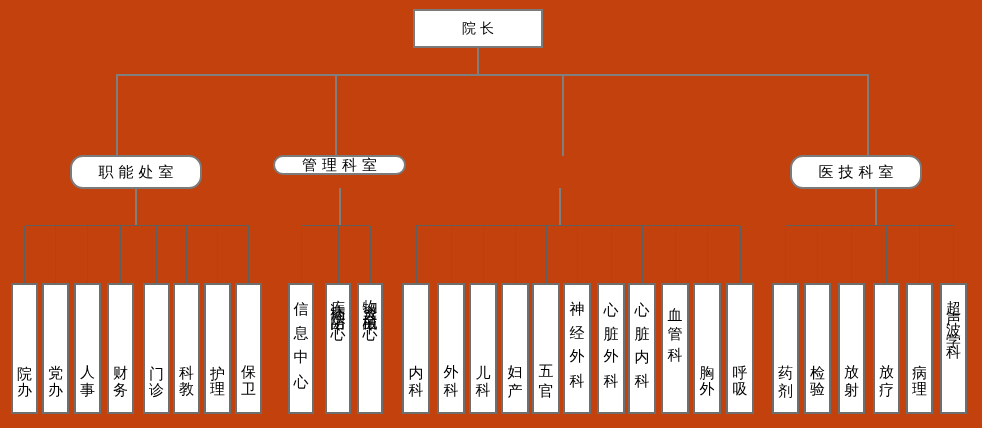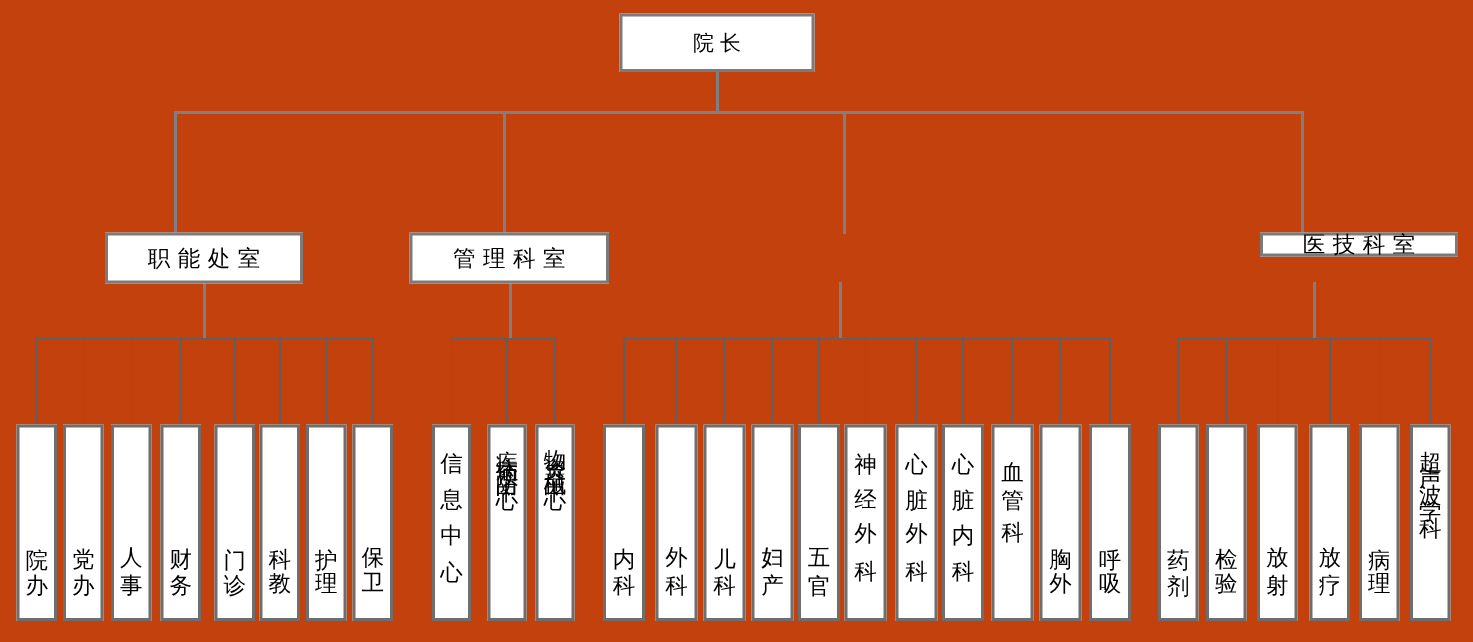--- a/index.html
+++ b/index.html
@@ -20,21 +20,21 @@
   .box {
     position: absolute;
     box-sizing: border-box;
     background: #ffffff;
     border: 2px solid #7b7b7b;
     display: flex;
     align-items: center;
     justify-content: center;
   }
   .box.root { font-size: 14px; }
-  .box.group { font-size: 15px; }
+  .box.group { font-size: 15px; border-radius: 13px; }
   .box span { letter-spacing: 5px; margin-left: 5px; white-space: nowrap; }
   .box.root span { letter-spacing: 4px; margin-left: 4px; }
   .leaf {
     position: absolute;
     box-sizing: border-box;
     top: 283px;
     height: 131px;
     background: #ffffff;
     border: 2px solid #6e6e6e;
     display: flex;
@@ -69,24 +69,24 @@
              M785.5 225.5H953.5 M785.5 225.5V283 M817.5 225.5V283 M851.5 225.5V283 M886.5 225.5V283 M919.5 225.5V283 M953.5 225.5V283" stroke="#5f5f5f" stroke-width="1" fill="none"></path>
   </svg>
 
   <div class="box root" style="left:413px;top:9px;width:130px;height:39px">
     <span>院长</span>
   </div>
 
   <div class="box group" style="left:70px;top:155px;width:132px;height:34px">
     <span>职能处室</span>
   </div>
-  <div class="box group" style="left:273px;top:155px;width:133px;height:34px">
+  <div class="box group" style="left:273px;top:155px;width:133px;height:20px">
     <span>管理科室</span>
   </div>
-  <div class="box group" style="left:840px;top:155px;width:132px;height:16px">
+  <div class="box group" style="left:790px;top:155px;width:132px;height:34px">
     <span>医技科室</span>
   </div>
 
   <div class="leaf" style="left:11px;width:27px">
     <span class="vtext n2">院办</span>
     </div>
   <div class="leaf" style="left:42px;width:27px">
     <span class="vtext n2">党办</span>
     </div>
   <div class="leaf" style="left:74px;width:27px">

